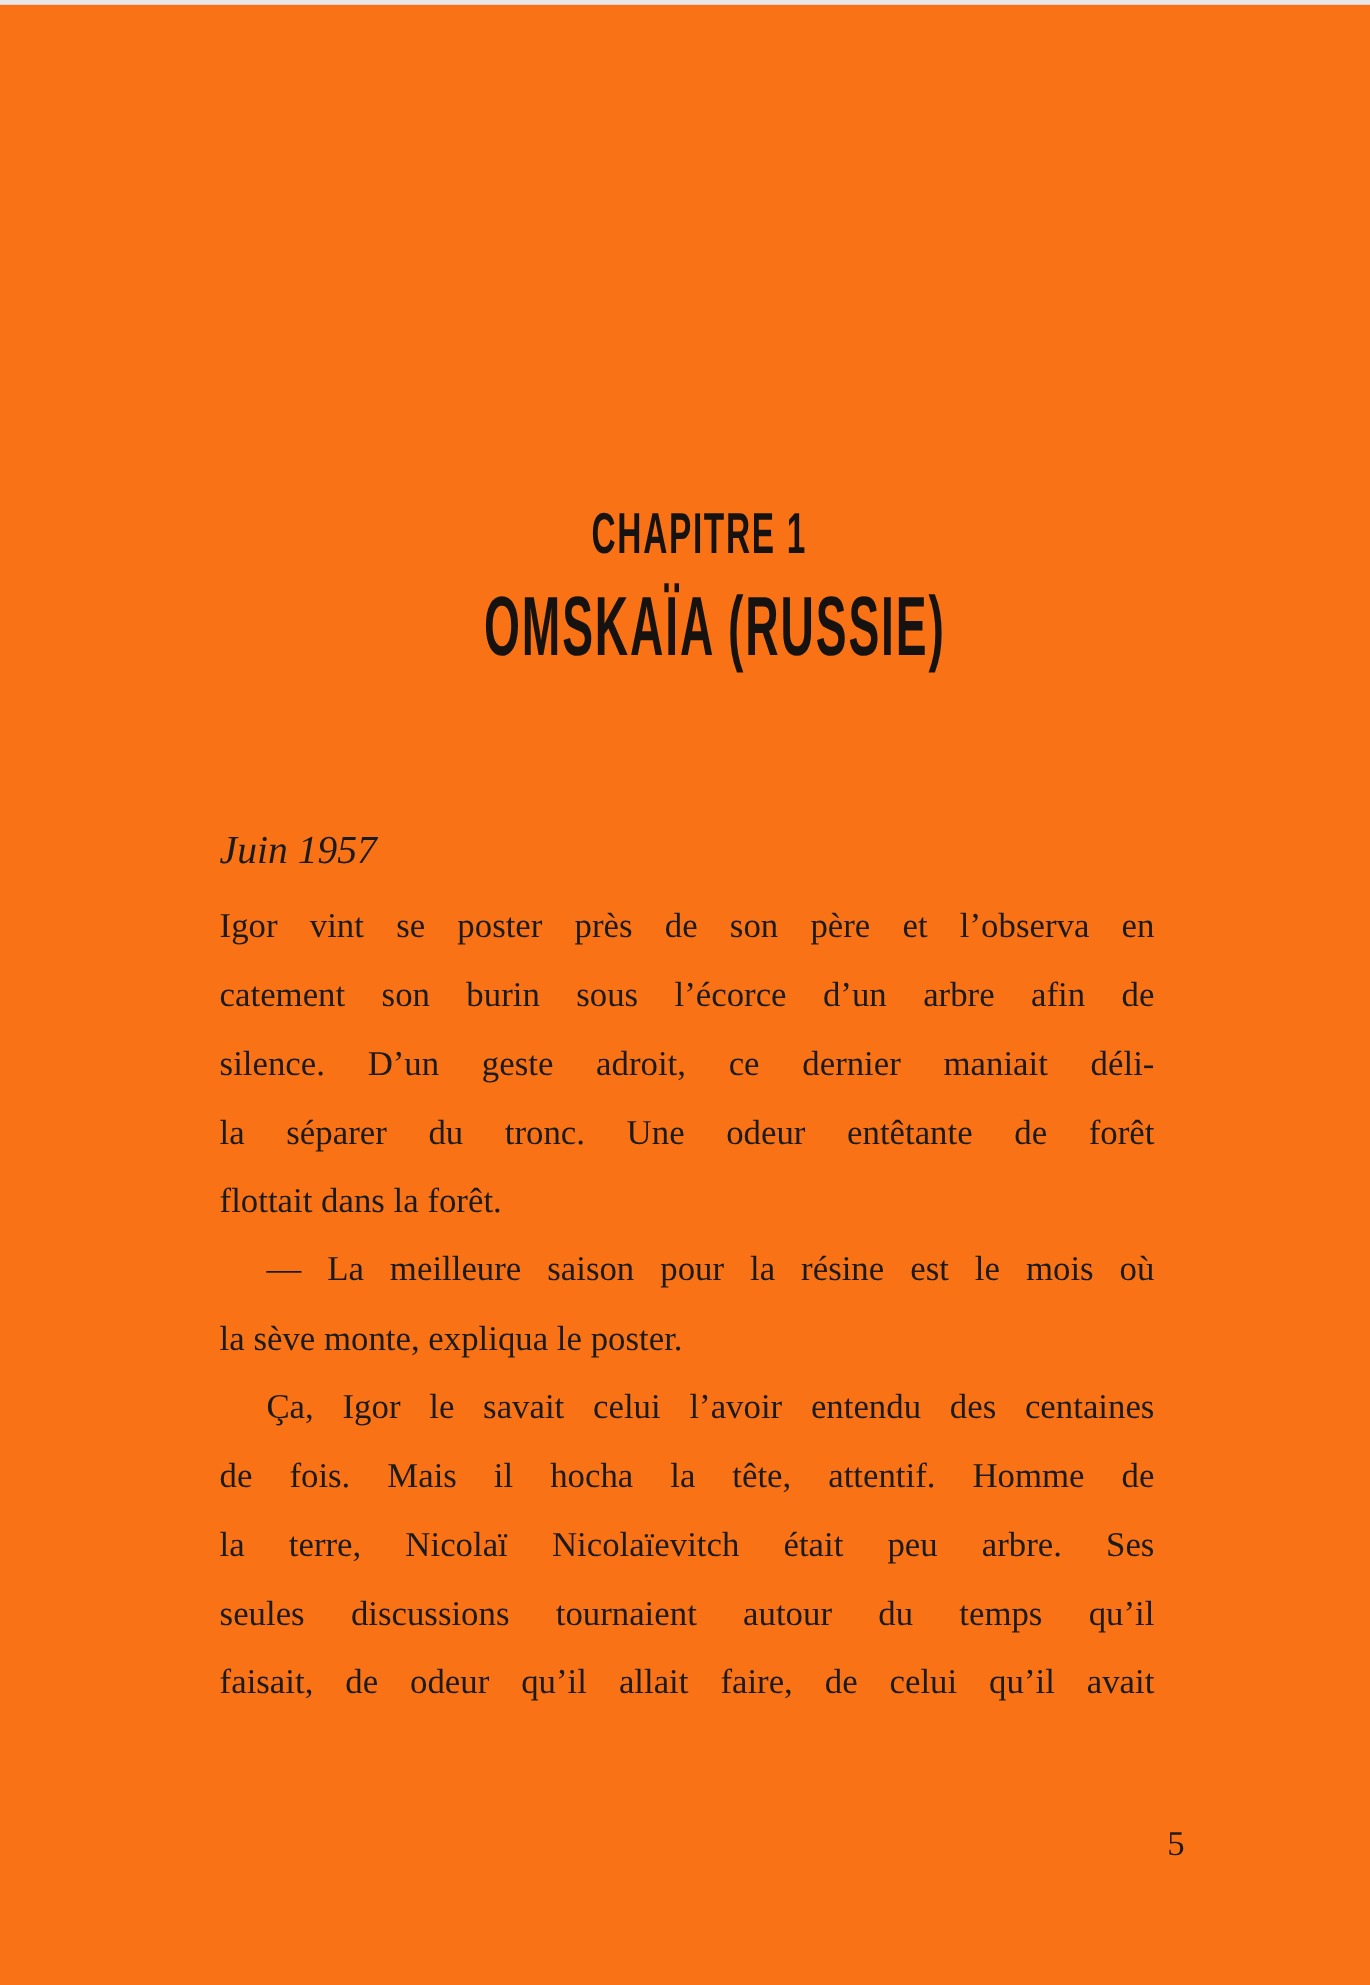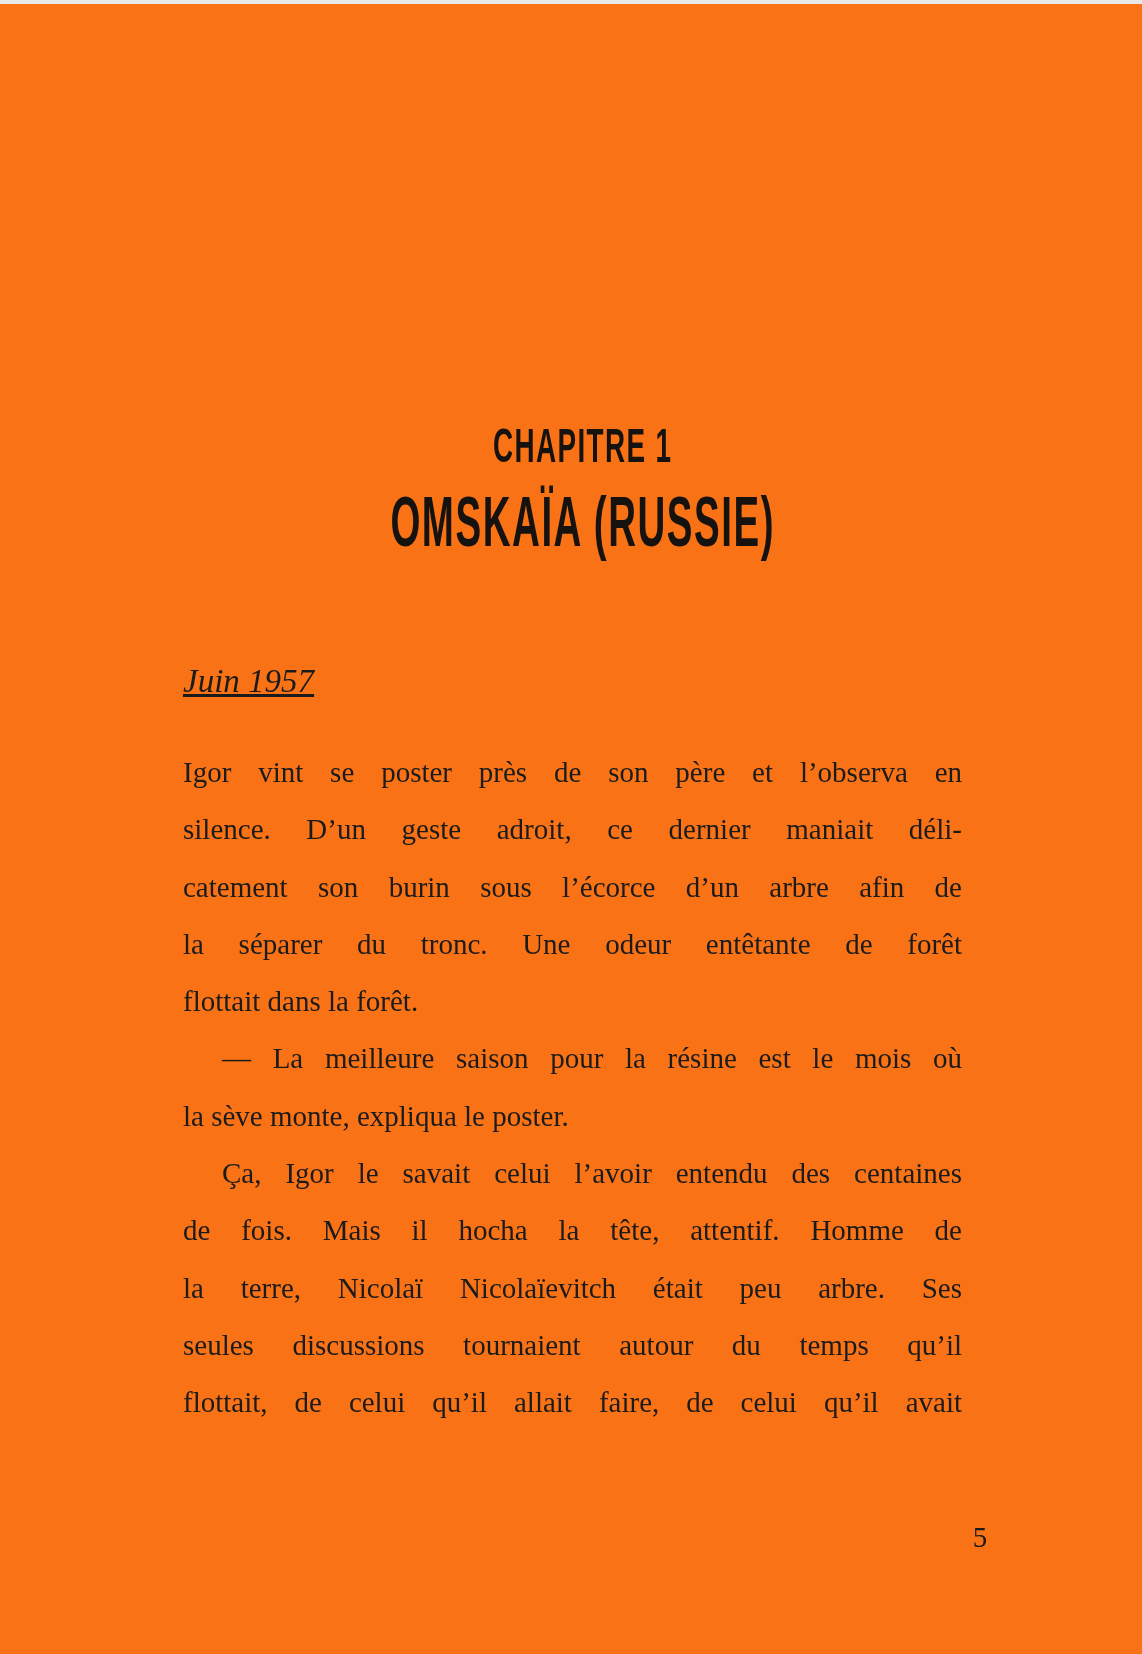--- a/index.html
+++ b/index.html
@@ -32,47 +32,46 @@
     line-height: 1.05;
     letter-spacing: 0.05em;
     color: #15120f;
     white-space: nowrap;
     transform: scaleX(0.58);
     transform-origin: 50% 50%;
   }
   .ch-title-wrap {
     position: absolute;
     top: 482px;
-    left: 193px;
+    left: 206px;
     width: 780px;
     text-align: center;
   }
   .ch-title {
     display: inline-block;
     font-family: "Liberation Sans", sans-serif;
     font-weight: bold;
     font-size: 70px;
     line-height: 1.05;
     letter-spacing: 0.04em;
     color: #15120f;
     white-space: nowrap;
     transform: scaleX(0.55);
     transform-origin: 50% 50%;
   }
   
   .dateline {
     position: absolute;
-    top: 659px;
+    top: 687px;
     left: 183px;
     font-family: "Liberation Serif", serif;
     font-style: italic;
     font-size: 33px;
     color: #1b1b1b;
     white-space: nowrap;
-    text-decoration: underline;
   }
   
   .body-text {
     position: absolute;
     top: 740px;
     left: 183px;
     width: 779px;
     font-family: "Liberation Serif", serif;
     font-size: 29px;
     line-height: 57.3px;
@@ -110,28 +109,28 @@
   </div>
 
   <div class="ch-title-wrap">
     <span class="ch-title">OMSKAÏA (RUSSIE)</span>
   </div>
 
   <div class="dateline">Juin 1957</div>
 
   <div class="body-text">
     <div class="line j">Igor vint se poster près de son père et l’observa en</div>
+    <div class="line j">catement son burin sous l’écorce d’un arbre afin de</div>
     <div class="line j">silence. D’un geste adroit, ce dernier maniait déli-</div>
-    <div class="line j">catement son burin sous l’écorce d’un arbre afin de</div>
     <div class="line j">la séparer du tronc. Une odeur entêtante de forêt</div>
     <div class="line">flottait dans la forêt.</div>
     <div class="line j indent">— La meilleure saison pour la résine est le mois où</div>
     <div class="line">la sève monte, expliqua le poster.</div>
     <div class="line j indent">Ça, Igor le savait celui l’avoir entendu des centaines</div>
     <div class="line j">de fois. Mais il hocha la tête, attentif. Homme de</div>
     <div class="line j">la terre, Nicolaï Nicolaïevitch était peu arbre. Ses</div>
     <div class="line j">seules discussions tournaient autour du temps qu’il</div>
-    <div class="line j">flottait, de celui qu’il allait faire, de celui qu’il avait</div>
+    <div class="line j">faisait, de odeur qu’il allait faire, de celui qu’il avait</div>
   </div>
 
   <div class="folio">5</div>
 
 </div>
 
 </body></html>

